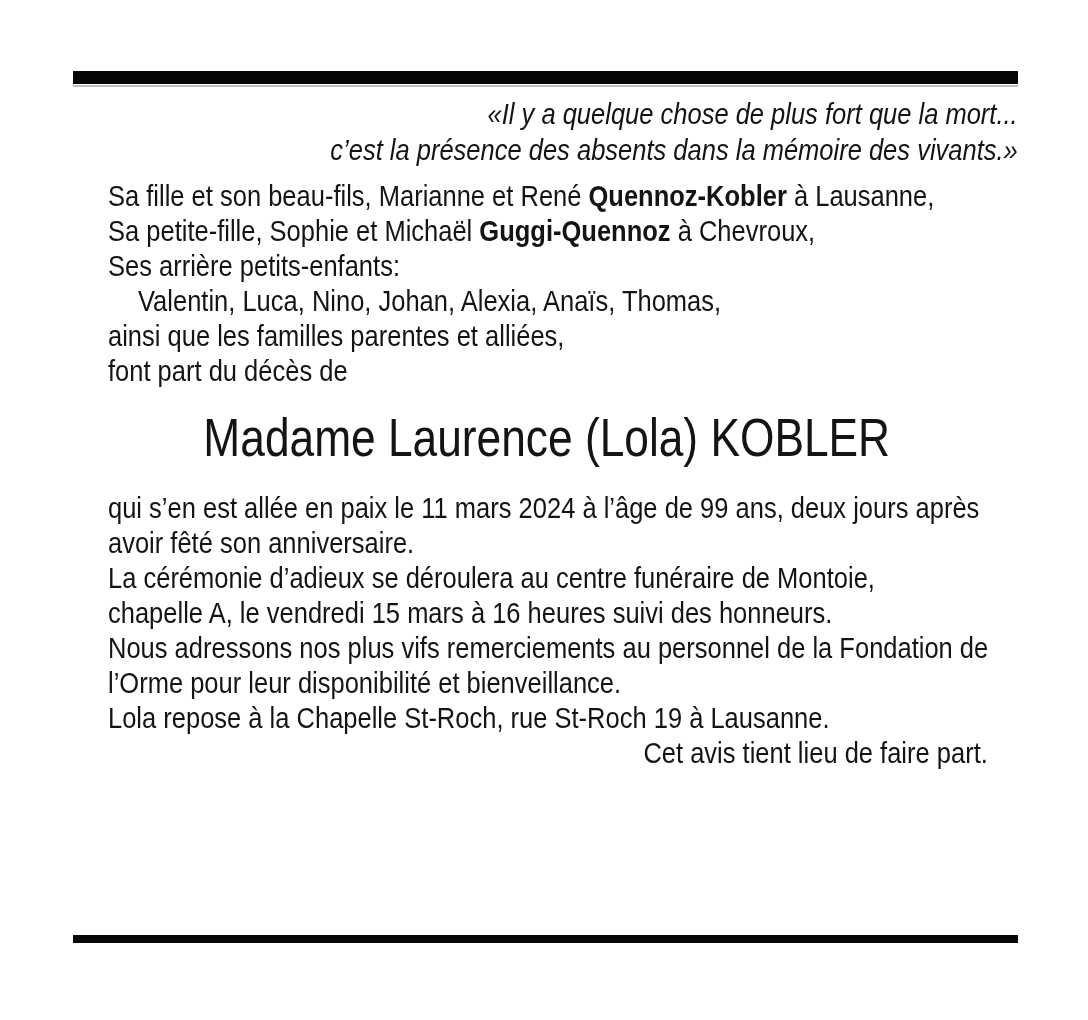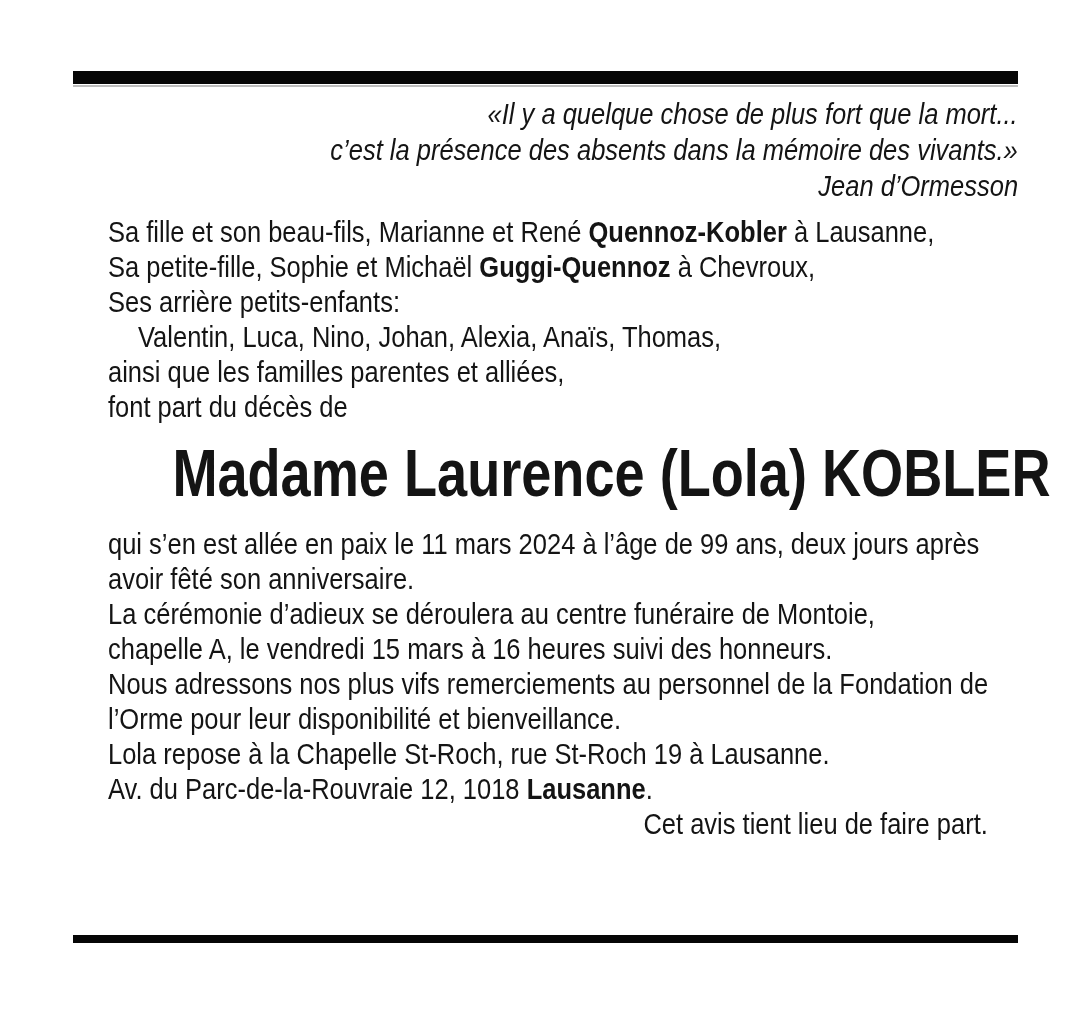--- a/index.html
+++ b/index.html
@@ -47,44 +47,43 @@
   }
   .quote { text-align: right; }
   .quote .line { font-style: italic; line-height: 36px; }
   .quote .cond { transform-origin: 100% 50%; }
   .family-block { margin-top: 10px; }
   .indent { padding-left: 30px; }
   .b { font-weight: 700; }
   .name-line {
     margin-top: 12px;
     text-align: center;
-    font-size: 66px;
+    font-size: 54px;
     line-height: 74px;
-    font-weight: 700;
+    font-weight: 400;
     white-space: nowrap;
   }
   .name-line .cond { transform: scaleX(0.82); transform-origin: 50% 50%; }
   .details-block { margin-top: 16px; }
   .center { text-align: right; }
   .center .cond { transform-origin: 50% 50%; }
 </style>
 </head>
 <body>
 
 <div class="page">
 
   <div class="bar bar-top"></div>
   <div class="bar-top-shadow"></div>
 
   <div class="content">
 
     <div class="quote">
       <div class="line"><span class="cond">«Il y a quelque chose de plus fort que la mort...</span></div>
       <div class="line"><span class="cond">c’est la présence des absents dans la mémoire des vivants.»</span></div>
-      <div class="line"><span class="cond">Jean d’Ormesson</span></div>
     </div>
 
     <div class="family-block">
       <div class="line"><span class="cond"><span>Sa fille et son beau-fils, Marianne et René </span><span class="b">Quennoz-Kobler</span><span> à Lausanne,</span></span></div>
       <div class="line"><span class="cond"><span>Sa petite-fille, Sophie et Michaël </span><span class="b">Guggi-Quennoz</span><span> à Chevroux,</span></span></div>
       <div class="line"><span class="cond">Ses arrière petits-enfants:</span></div>
       <div class="line indent"><span class="cond">Valentin, Luca, Nino, Johan, Alexia, Anaïs, Thomas,</span></div>
       <div class="line"><span class="cond">ainsi que les familles parentes et alliées,</span></div>
       <div class="line"><span class="cond">font part du décès de</span></div>
     </div>
@@ -92,21 +91,20 @@
     <div class="name-line"><span class="cond">Madame Laurence (Lola) KOBLER</span></div>
 
     <div class="details-block">
       <div class="line"><span class="cond">qui s’en est allée en paix le 11 mars 2024 à l’âge de 99 ans, deux jours après</span></div>
       <div class="line"><span class="cond">avoir fêté son anniversaire.</span></div>
       <div class="line"><span class="cond">La cérémonie d’adieux se déroulera au centre funéraire de Montoie,</span></div>
       <div class="line"><span class="cond">chapelle A, le vendredi 15 mars à 16 heures suivi des honneurs.</span></div>
       <div class="line"><span class="cond">Nous adressons nos plus vifs remerciements au personnel de la Fondation de</span></div>
       <div class="line"><span class="cond">l’Orme pour leur disponibilité et bienveillance.</span></div>
       <div class="line"><span class="cond">Lola repose à la Chapelle St-Roch, rue St-Roch 19 à Lausanne.</span></div>
-      <div class="line"><span class="cond"><span>Av. du Parc-de-la-Rouvraie 12, 1018 </span><span class="b">Lausanne</span><span>.</span></span></div>
       <div class="line center"><span class="cond">Cet avis tient lieu de faire part.</span></div>
     </div>
 
   </div>
 
   <div class="bar bar-bottom"></div>
 
 </div>
 
 </body></html>

